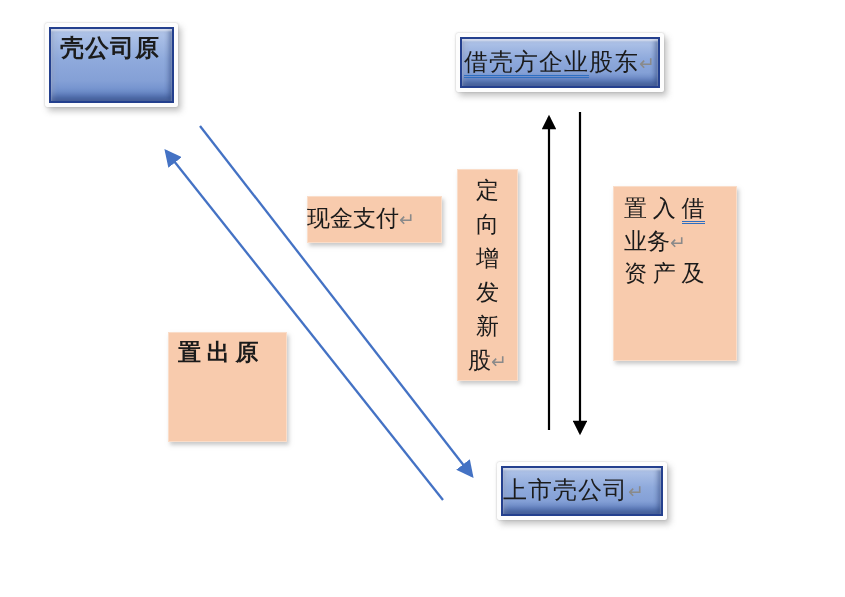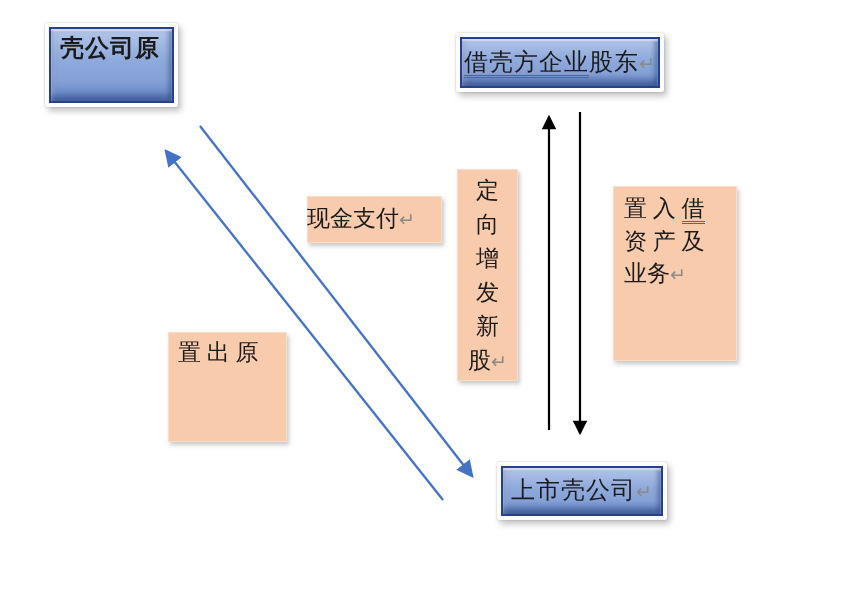--- a/index.html
+++ b/index.html
@@ -17,31 +17,31 @@
     border:2px solid var(--node-border-blue,#24408e);
     background:linear-gradient(180deg,#b3c6e9 0%,var(--node-fill-blue,#8faadc) 42%,#84a0d6 72%,#6082c4 100%);
     box-shadow:inset 0 2px 2px rgba(255,255,255,.55), inset 0 -5px 7px rgba(25,45,100,.45),
                inset 3px 0 4px rgba(255,255,255,.25), inset -3px 0 5px rgba(25,45,100,.3);
   }
   .shell-orig-frame{left:45px;top:23px;width:133px;height:84px;}
   .shell-orig-text{padding:2px 2px 0 9px;font-size:24px;line-height:34px;letter-spacing:1px;font-weight:bold;}
   .borrower-frame{left:456px;top:33px;width:208px;height:59px;}
   .borrower-text{text-align:center;font-size:24px;line-height:46px;letter-spacing:1px;}
   .listed-frame{left:497px;top:462px;width:170px;height:58px;}
-  .listed-text{text-align:center;font-size:24px;line-height:45px;letter-spacing:1px;}
+  .listed-text{text-align:left;font-size:24px;line-height:45px;letter-spacing:1px;}
   
   .orange-node{
     position:absolute;box-sizing:border-box;background:var(--node-fill-orange,#f8cbad);
     box-shadow:2px 3px 4px rgba(150,150,150,.5), inset 0 0 0 1px rgba(255,255,255,.35);
   }
   .cash-box{left:307px;top:196px;width:135px;height:47px;font-size:23px;line-height:45px;}
   .directed-box{left:457px;top:169px;width:61px;height:212px;text-align:center;font-size:23px;padding-top:5px;}
   .directed-box .vchar{line-height:34px;height:34px;}
   .inject-box{left:605px;top:186px;width:124px;height:175px;padding:7px 9px 0 11px;font-size:23px;line-height:32.5px;margin-left:8px;}
-  .divest-box{left:168px;top:332px;width:119px;height:110px;padding:3px 6px 0 10px;font-size:23px;line-height:35px;}
+  .divest-box{left:168px;top:332px;width:119px;height:110px;padding:3px 6px 0 10px;font-size:23px;line-height:35px;font-weight:bold;}
   
   .gu{border-bottom:3px double var(--underline-blue,#2f6fc1);padding-bottom:0;}
   .ret{color:var(--return-mark,#8a8a8a);font-size:19px;font-family:"DejaVu Sans",sans-serif;}
   
   #arrow-layer{position:absolute;left:0;top:0;width:845px;height:597px;}
 </style>
 </head>
 <body>
 
 <div id="canvas">
@@ -93,21 +93,21 @@
     <div class="vchar">定</div>
     <div class="vchar">向</div>
     <div class="vchar">增</div>
     <div class="vchar">发</div>
     <div class="vchar">新</div>
     <div class="vchar"><span>股</span><span class="ret">↵</span></div>
   </div>
 
   <div class="orange-node inject-box">
     <div><span>置 入 </span><span class="gu">借</span></div>
+    <div><span>业务</span><span class="ret">↵</span></div>
     <div>资 产 及</div>
-    <div><span>业务</span><span class="ret">↵</span></div>
   </div>
 
   <div class="orange-node divest-box">
     <div>置 出 原</div>
   </div>
 
 </div>
 
 </body></html>

